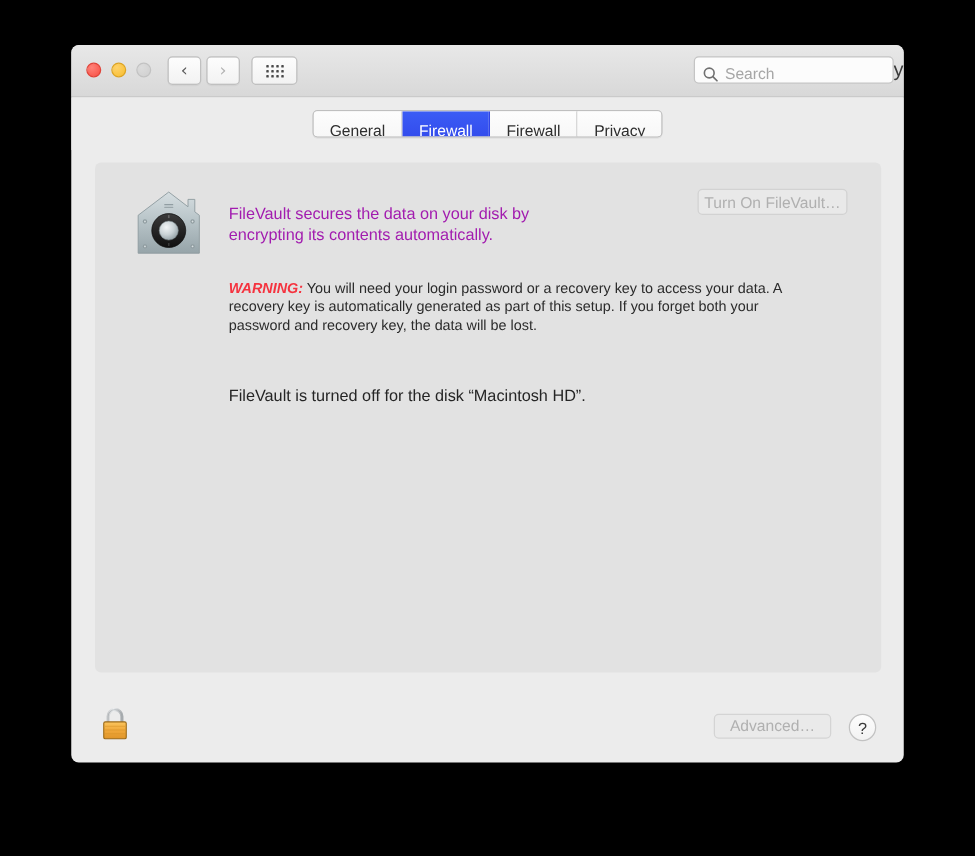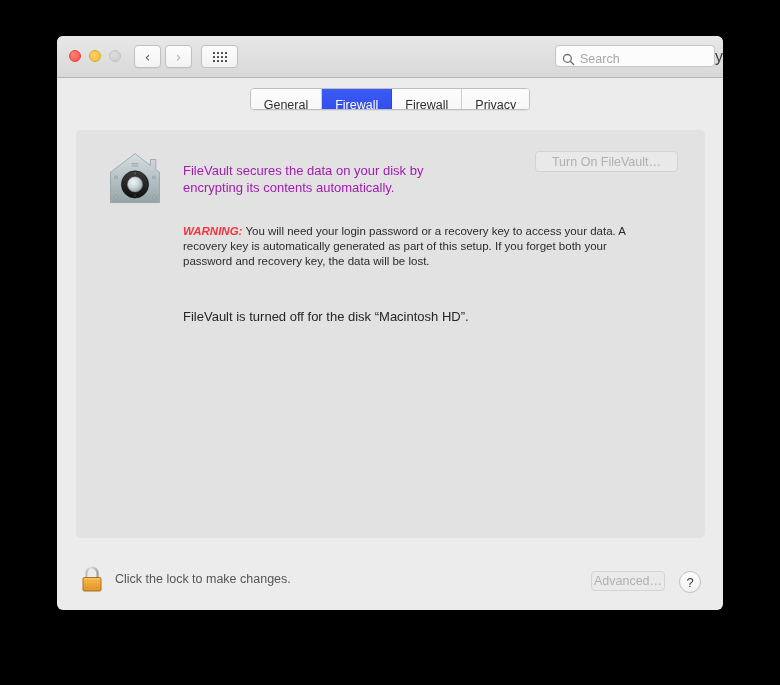--- a/index.html
+++ b/index.html
@@ -192,21 +192,21 @@
     width: 300px;
     font-size: 13px;
     line-height: 17px;
     color: #a21caf;
   }
 
   #turn-on-btn {
     position: absolute;
     right: 27px;
     top: 21px;
-    width: 143px;
+    width: 120px;
     height: 21px;
     background: #e9e9e9;
     border: 1px solid #d2d2d2;
     border-radius: 4px;
     font-family: "Liberation Sans", sans-serif;
     font-size: 12.5px;
     color: #b0b0b0;
     cursor: default;
   }
 
@@ -245,21 +245,21 @@
   }
   #lock-label {
     font-size: 12.5px;
     color: #555555;
   }
 
   #advanced-btn {
     position: absolute;
     right: 58px;
     bottom: 19px;
-    width: 74px;
+    width: 94px;
     height: 20px;
     background: #eaeaea;
     border: 1px solid #d4d4d4;
     border-radius: 4px;
     font-family: "Liberation Sans", sans-serif;
     font-size: 12.5px;
     color: #b0b0b0;
     cursor: default;
   }
 
@@ -407,21 +407,20 @@
           <stop offset="100%" stop-color="#e09528"></stop>
         </linearGradient>
       </defs>
       <path d="M6.5 14 L6.5 9.2 A5.5 5.5 0 0 1 17.5 9.2 L17.5 14" fill="none" stroke="url(#shackleGrad)" stroke-width="2.6"></path>
       <path d="M6.5 14 L6.5 9.2 A5.5 5.5 0 0 1 17.5 9.2 L17.5 14" fill="none" stroke="#9aa0a4" stroke-width="0.5" opacity="0.8"></path>
       <rect x="3" y="13.5" width="18" height="13.5" rx="1.3" fill="url(#lockBodyGrad)" stroke="#9c6a17" stroke-width="0.9"></rect>
       <line x1="4" y1="17" x2="20" y2="17" stroke="#d79427" stroke-width="0.7" opacity="0.7"></line>
       <line x1="4" y1="20" x2="20" y2="20" stroke="#d79427" stroke-width="0.7" opacity="0.7"></line>
       <line x1="4" y1="23" x2="20" y2="23" stroke="#d79427" stroke-width="0.7" opacity="0.7"></line>
     </svg>
-    <span id="lock-label">Click the lock to make changes.</span>
   </div>
 
   <button id="advanced-btn" disabled="">Advanced…</button>
 
   <div id="help-btn">
     <span>?</span>
   </div>
 
 </div>
 

